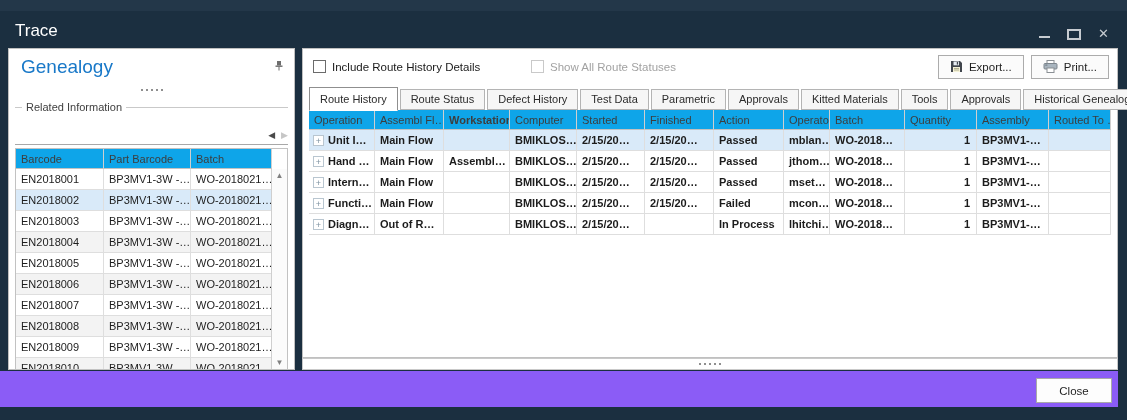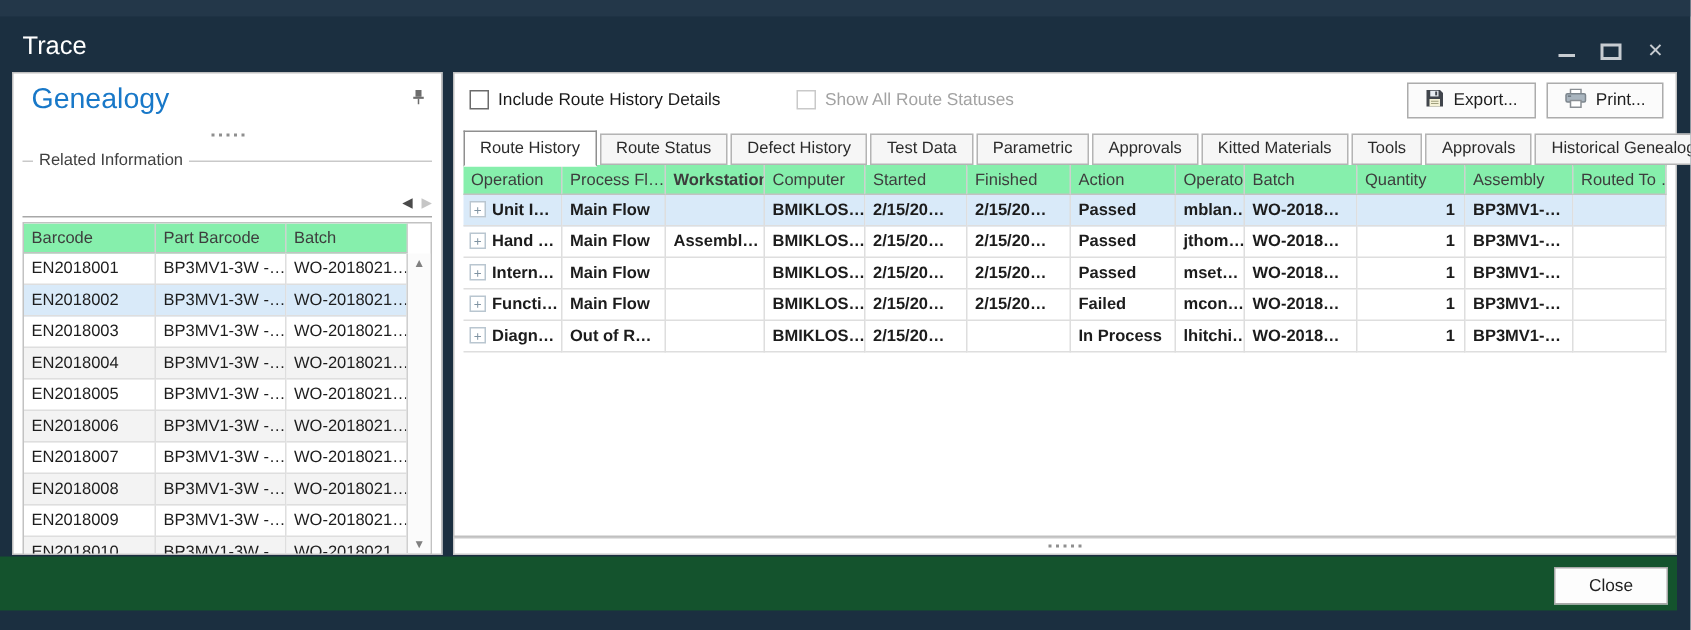--- a/index.html
+++ b/index.html
@@ -38,21 +38,21 @@
        border-bottom:1px solid #fff;margin-bottom:-1px;position:relative;z-index:2;}
   .lp-tabs{position:absolute;left:6px;right:6px;top:72px;height:23px;}
   .tab-arrows{margin-left:auto;display:flex;gap:6px;align-items:center;padding-bottom:4px;}
   .arr{font-size:9px;color:#4a4a4a;}
   .arr.dis{color:#c6c6c6;}
 
   
   .row{display:flex;}
   .cell{box-sizing:border-box;border-right:1px solid #dedede;border-bottom:1px solid #dedede;
         padding-left:5px;overflow:hidden;white-space:nowrap;font-size:11px;color:#1d1d1d;}
-  .head .cell{color:#3d3d3d;border-right-color:#cfcfcf;border-bottom-color:#c2c2c2;background:#86efac;}
+  .head .cell{color:#3d3d3d;border-right-color:#cfcfcf;border-bottom-color:#c2c2c2;background:#0ea5e9;}
   .row.sel .cell{background:var(--sel,#d9eaf9);}
   .row.alt .cell{background:#f3f3f3;}
   .num{text-align:right;padding-right:6px;}
 
   
   .ltable{position:absolute;left:6px;right:6px;top:99px;height:220px;border:1px solid #c2c2c2;
           overflow:hidden;}
   .ltable .row{height:21px;line-height:21px;}
   .ltable .row.head{height:20px;line-height:20px;}
   .ltable .c0{width:88px;}
@@ -97,21 +97,21 @@
   .rgrid .c11{flex:1;}
   .rgrid .head .c0{padding-left:5px;}
   .expand{display:inline-block;width:11px;height:11px;line-height:10px;border:1px solid #b9c6d0;
           background:#fff;color:#7f93a2;font-size:9px;font-weight:normal;text-align:center;
           vertical-align:middle;margin:-2px 4px 0 2px;box-sizing:border-box;}
 
   
   .rsplit{position:absolute;left:302px;top:358px;width:816px;height:12px;background:#fff;
           border:1px solid #c9c9c9;box-sizing:border-box;display:flex;align-items:center;
           justify-content:center;}
-  .footer{position:absolute;left:0;top:371px;width:1118px;height:36px;background:#14532d;}
+  .footer{position:absolute;left:0;top:371px;width:1118px;height:36px;background:#8b5cf6;}
   .close-btn{position:absolute;right:6px;top:7px;width:76px;height:25px;background:#fdfdfd;
           border:1px solid #a9a9a9;font-size:11.5px;color:#1f1f1f;display:flex;
           align-items:center;justify-content:center;box-sizing:border-box;}
 </style>
 </head>
 <body>
 
 <div id="app" style="--navy: #1b2f40; --accent: #1878c8; --sel: #d9eaf9;">
   <div class="topband"></div>
   <div class="title">Trace</div>
@@ -258,21 +258,21 @@
           <div class="tab">Kitted Materials</div>
           <div class="tab">Tools</div>
           <div class="tab">Approvals</div>
           <div class="tab">Historical Genealogy</div>
         </div>
     </div>
 
     <div class="rgrid">
         <div class="row head">
           <div class="cell c0">Operation</div>
-          <div class="cell c1">Process Fl…</div>
+          <div class="cell c1">Assembl Fl…</div>
           <div class="cell c2">Workstation</div>
           <div class="cell c3">Computer</div>
           <div class="cell c4">Started</div>
           <div class="cell c5">Finished</div>
           <div class="cell c6">Action</div>
           <div class="cell c7">Operator</div>
           <div class="cell c8">Batch</div>
           <div class="cell c9">Quantity</div>
           <div class="cell c10">Assembly</div>
           <div class="cell c11">Routed To …</div>

